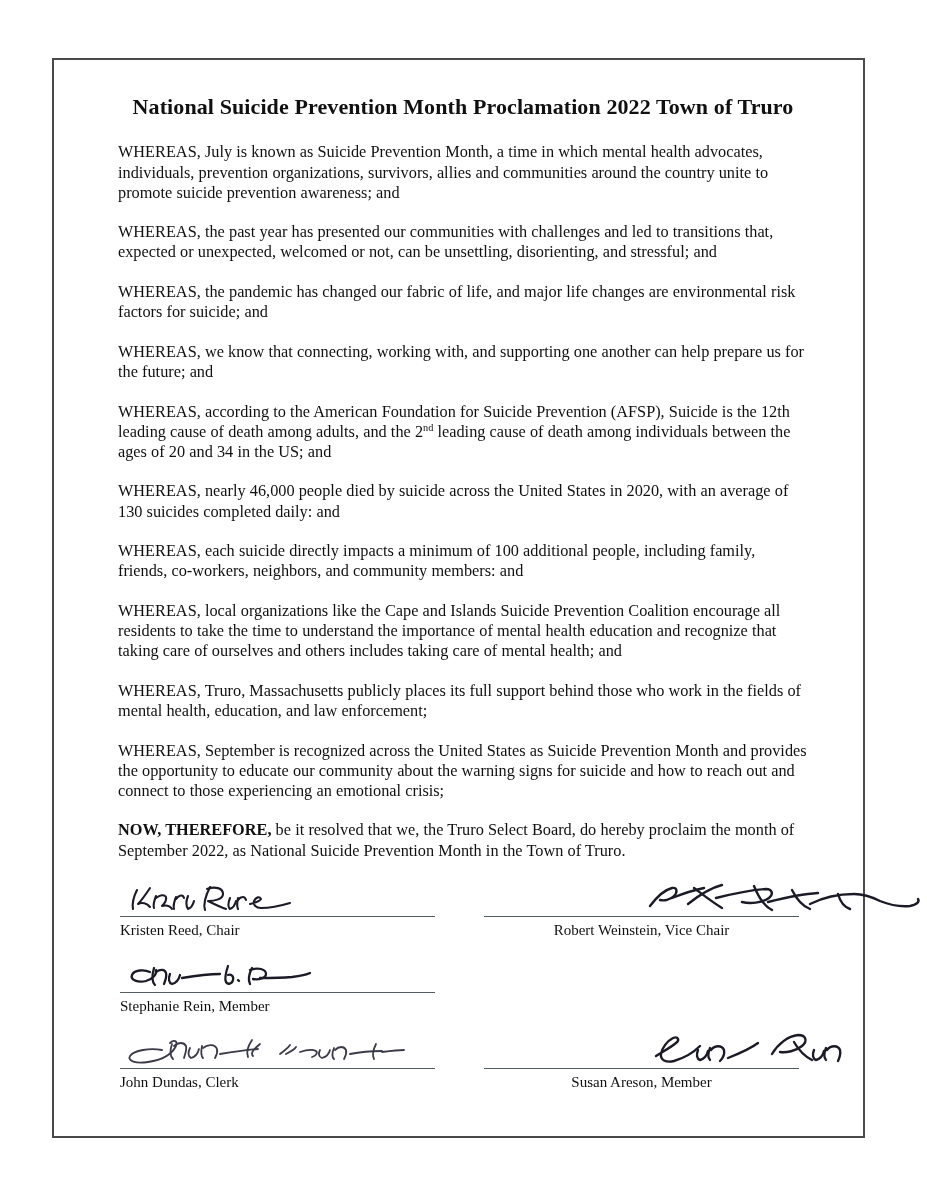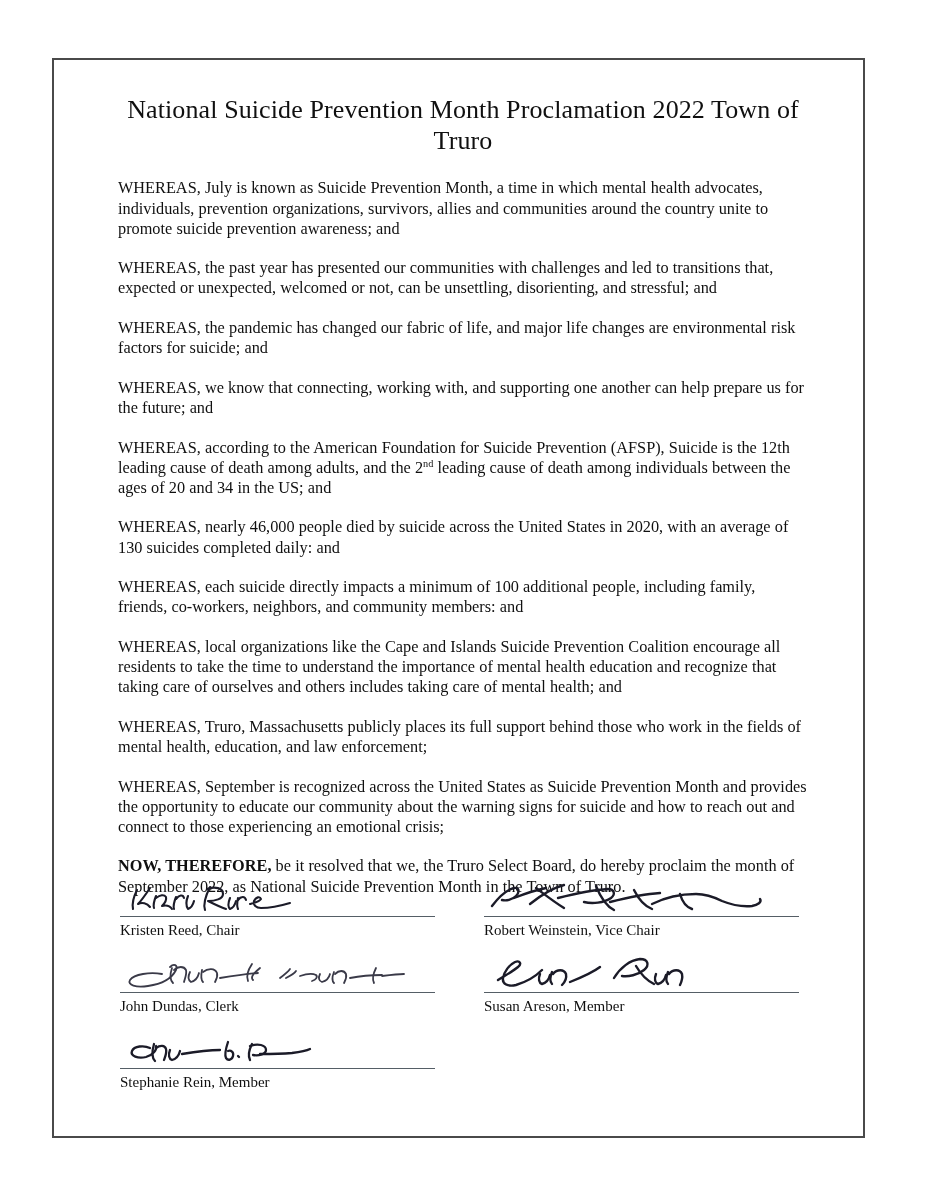--- a/index.html
+++ b/index.html
@@ -28,22 +28,22 @@
 
   #doc-body {
     position: absolute;
     left: 64px;
     top: 34px;
     width: 690px;
   }
 
   #doc-title {
     text-align: center;
-    font-size: 26px;
-    font-weight: normal;
+    font-size: 22px;
+    font-weight: bold;
     letter-spacing: 0.1px;
     margin: 0 0 22px 0;
     line-height: 1.2;
   }
 
   .clause {
     font-size: 16.3px;
     line-height: 1.235;
     margin: 0 0 19.5px 0;
     text-align: left;
@@ -75,21 +75,21 @@
   .sig-row {
     position: relative;
     height: 76px;
   }
 
   .sig-cell {
     position: absolute;
     width: 315px;
   }
   .sig-cell.left  { left: 2px; }
-  .sig-cell.right { left: 366px; }
+  .sig-cell.right { left: 366px; text-align: center; }
 
   .sig-mark {
     height: 38px;
     position: relative;
   }
 
   .sig-mark svg {
     position: absolute;
     bottom: -2px;
   }
@@ -181,20 +181,45 @@
               <path d="M112 4 C116 14, 122 24, 130 28"></path>
               <path d="M126 20 C142 16, 160 12, 176 11"></path>
               <path d="M150 8 C154 16, 160 24, 168 27"></path>
               <path d="M168 22 C180 16, 196 12, 212 12 C222 12, 230 15, 238 19 C248 23, 258 25, 268 24 C274 23, 278 20, 276 17"></path>
               <path d="M196 12 C198 19, 202 25, 208 27"></path>
             </g>
           </svg>
         </div>
         <div class="sig-rule"></div>
         <div class="sig-name">Robert Weinstein, Vice Chair</div>
+      </div>
+
+    </div>
+
+    <div class="sig-row">
+
+      <div class="sig-cell left">
+        <div class="sig-mark">
+          <svg width="200" height="36" viewBox="0 0 200 36" aria-hidden="true">
+            <g fill="none" stroke="#1b1b28" stroke-width="2.3" stroke-linecap="round" stroke-linejoin="round">
+              <path d="M30 14 C24 11, 14 12, 12 17 C10 22, 18 25, 26 23 C33 21, 37 16, 36 12"></path>
+              <path d="M34 10 C32 17, 32 24, 35 27"></path>
+              <path d="M36 14 C40 11, 45 11, 46 15 C47 19, 45 23, 44 26"></path>
+              <path d="M50 16 C48 21, 49 25, 52 26 C56 25, 59 21, 60 17"></path>
+              <path d="M62 20 C74 18, 88 16, 100 16"></path>
+              <path d="M108 8 C106 14, 104 20, 106 24 C108 27, 112 26, 113 22 C114 18, 111 16, 108 17"></path>
+              <path d="M118 22 L119 23"></path>
+              <path d="M132 10 C129 16, 128 22, 130 26"></path>
+              <path d="M130 12 C138 9, 146 11, 146 16 C146 20, 139 22, 133 21"></path>
+              <path d="M140 20 C148 20, 160 20, 172 19 C180 18, 186 17, 190 15"></path>
+            </g>
+          </svg>
+        </div>
+        <div class="sig-rule"></div>
+        <div class="sig-name">Stephanie Rein, Member</div>
       </div>
 
     </div>
 
     <div class="sig-row">
 
       <div class="sig-cell left">
         <div class="sig-mark">
           <svg width="290" height="38" viewBox="0 0 290 38" aria-hidden="true">
             <g fill="none" stroke="#3a3a48" stroke-width="1.8" stroke-linecap="round" stroke-linejoin="round">
@@ -239,40 +264,15 @@
               <path d="M185 18 C189 13, 196 13, 198 18 C199 23, 197 27, 196 29"></path>
             </g>
           </svg>
         </div>
         <div class="sig-rule"></div>
         <div class="sig-name">Susan Areson, Member</div>
       </div>
 
     </div>
 
-    <div class="sig-row">
-
-      <div class="sig-cell left">
-        <div class="sig-mark">
-          <svg width="200" height="36" viewBox="0 0 200 36" aria-hidden="true">
-            <g fill="none" stroke="#1b1b28" stroke-width="2.3" stroke-linecap="round" stroke-linejoin="round">
-              <path d="M30 14 C24 11, 14 12, 12 17 C10 22, 18 25, 26 23 C33 21, 37 16, 36 12"></path>
-              <path d="M34 10 C32 17, 32 24, 35 27"></path>
-              <path d="M36 14 C40 11, 45 11, 46 15 C47 19, 45 23, 44 26"></path>
-              <path d="M50 16 C48 21, 49 25, 52 26 C56 25, 59 21, 60 17"></path>
-              <path d="M62 20 C74 18, 88 16, 100 16"></path>
-              <path d="M108 8 C106 14, 104 20, 106 24 C108 27, 112 26, 113 22 C114 18, 111 16, 108 17"></path>
-              <path d="M118 22 L119 23"></path>
-              <path d="M132 10 C129 16, 128 22, 130 26"></path>
-              <path d="M130 12 C138 9, 146 11, 146 16 C146 20, 139 22, 133 21"></path>
-              <path d="M140 20 C148 20, 160 20, 172 19 C180 18, 186 17, 190 15"></path>
-            </g>
-          </svg>
-        </div>
-        <div class="sig-rule"></div>
-        <div class="sig-name">Stephanie Rein, Member</div>
-      </div>
-
-    </div>
-
   </div>
 
 </div>
 
 </body></html>

